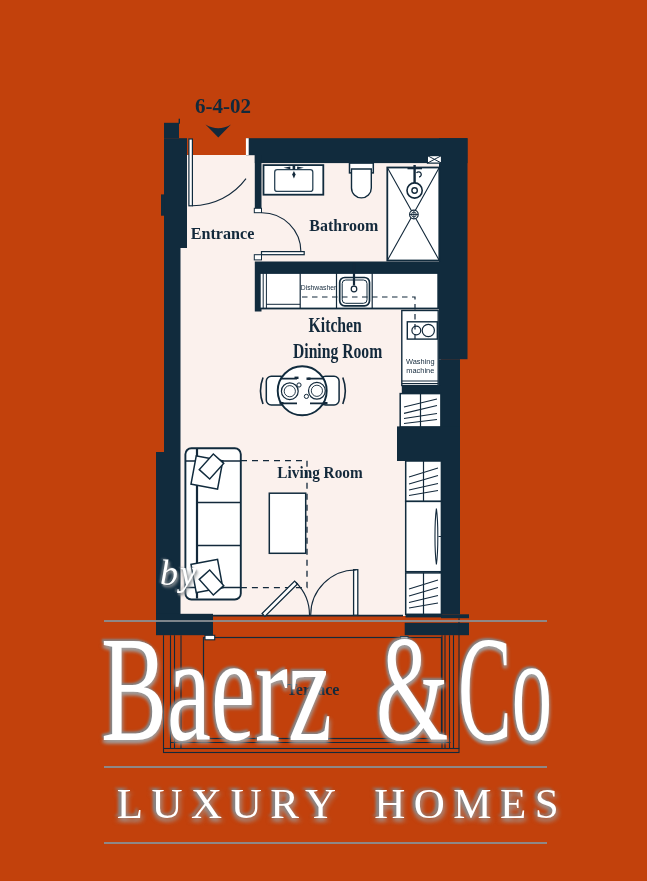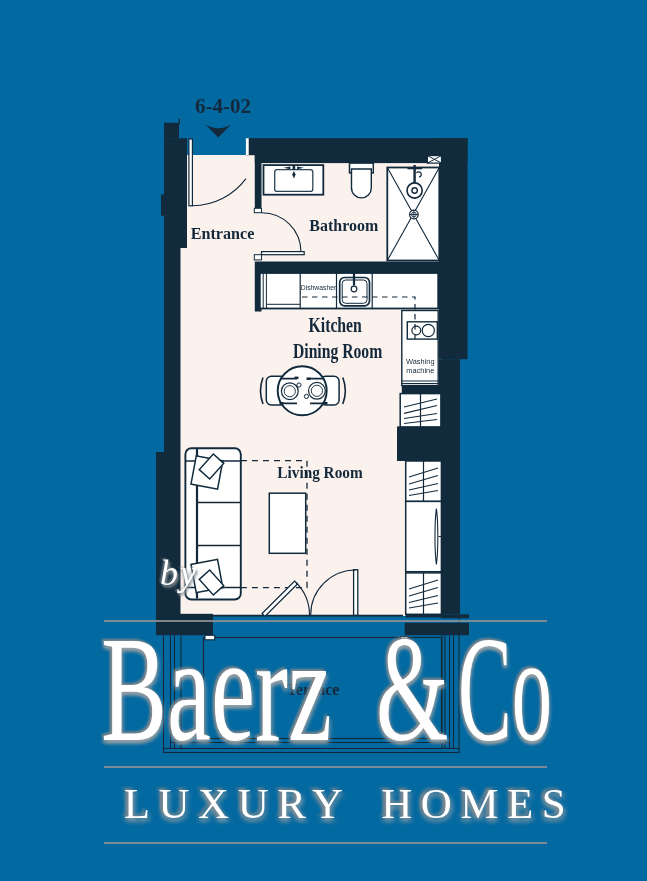--- a/index.html
+++ b/index.html
@@ -1,16 +1,16 @@
 <!DOCTYPE html>
 <html><head>
 <meta charset="utf-8">
 <style>
   html,body{margin:0;padding:0;background:#ffffff;}
-  #page{position:relative;width:647px;height:881px;background:#0369a1;overflow:hidden;
+  #page{position:relative;width:647px;height:881px;background:#c2410c;overflow:hidden;
         font-family:"Liberation Serif", serif;}
   svg{position:absolute;left:0;top:0;}
   .wm{position:absolute;color:#ffffff;font-family:"Liberation Serif", serif;
       text-shadow:-3px -2px 3px rgba(130,136,140,.95), 2px 3px 5px rgba(160,164,167,.85), -2px 3px 4px rgba(150,155,158,.75);
       white-space:nowrap;}
   .wline{position:absolute;left:104px;width:443px;height:2px;background:rgba(138,143,147,.9);}
 </style>
 </head>
 <body>
 <div id="page">
@@ -244,16 +244,16 @@
 <div class="wline" style="top:619.8px;"></div>
 
 <div class="wm" style="left:101px;top:603.2px;font-size:150px;transform-origin:0 0;transform:scaleX(0.6606);">Baerz</div>
 
 <div class="wm" style="left:375.5px;top:603.2px;font-size:150px;transform-origin:0 0;transform:scaleX(0.6212);">&amp;</div>
 
 <div class="wm" style="left:458px;top:603.2px;font-size:150px;transform-origin:0 0;transform:scaleX(0.537);">Co</div>
 
 <div class="wline" style="top:765.5px;"></div>
 
-<div class="wm" style="left:349px;top:778.8px;font-size:43px;letter-spacing:8.5px;word-spacing:12px;transform:translateX(-50%);">LUXURY HOMES</div>
+<div class="wm" style="left:342px;top:778.8px;font-size:43px;letter-spacing:8.5px;word-spacing:12px;transform:translateX(-50%);">LUXURY HOMES</div>
 
 <div class="wline" style="top:841.8px;"></div>
 </div>
 
 </body></html>

